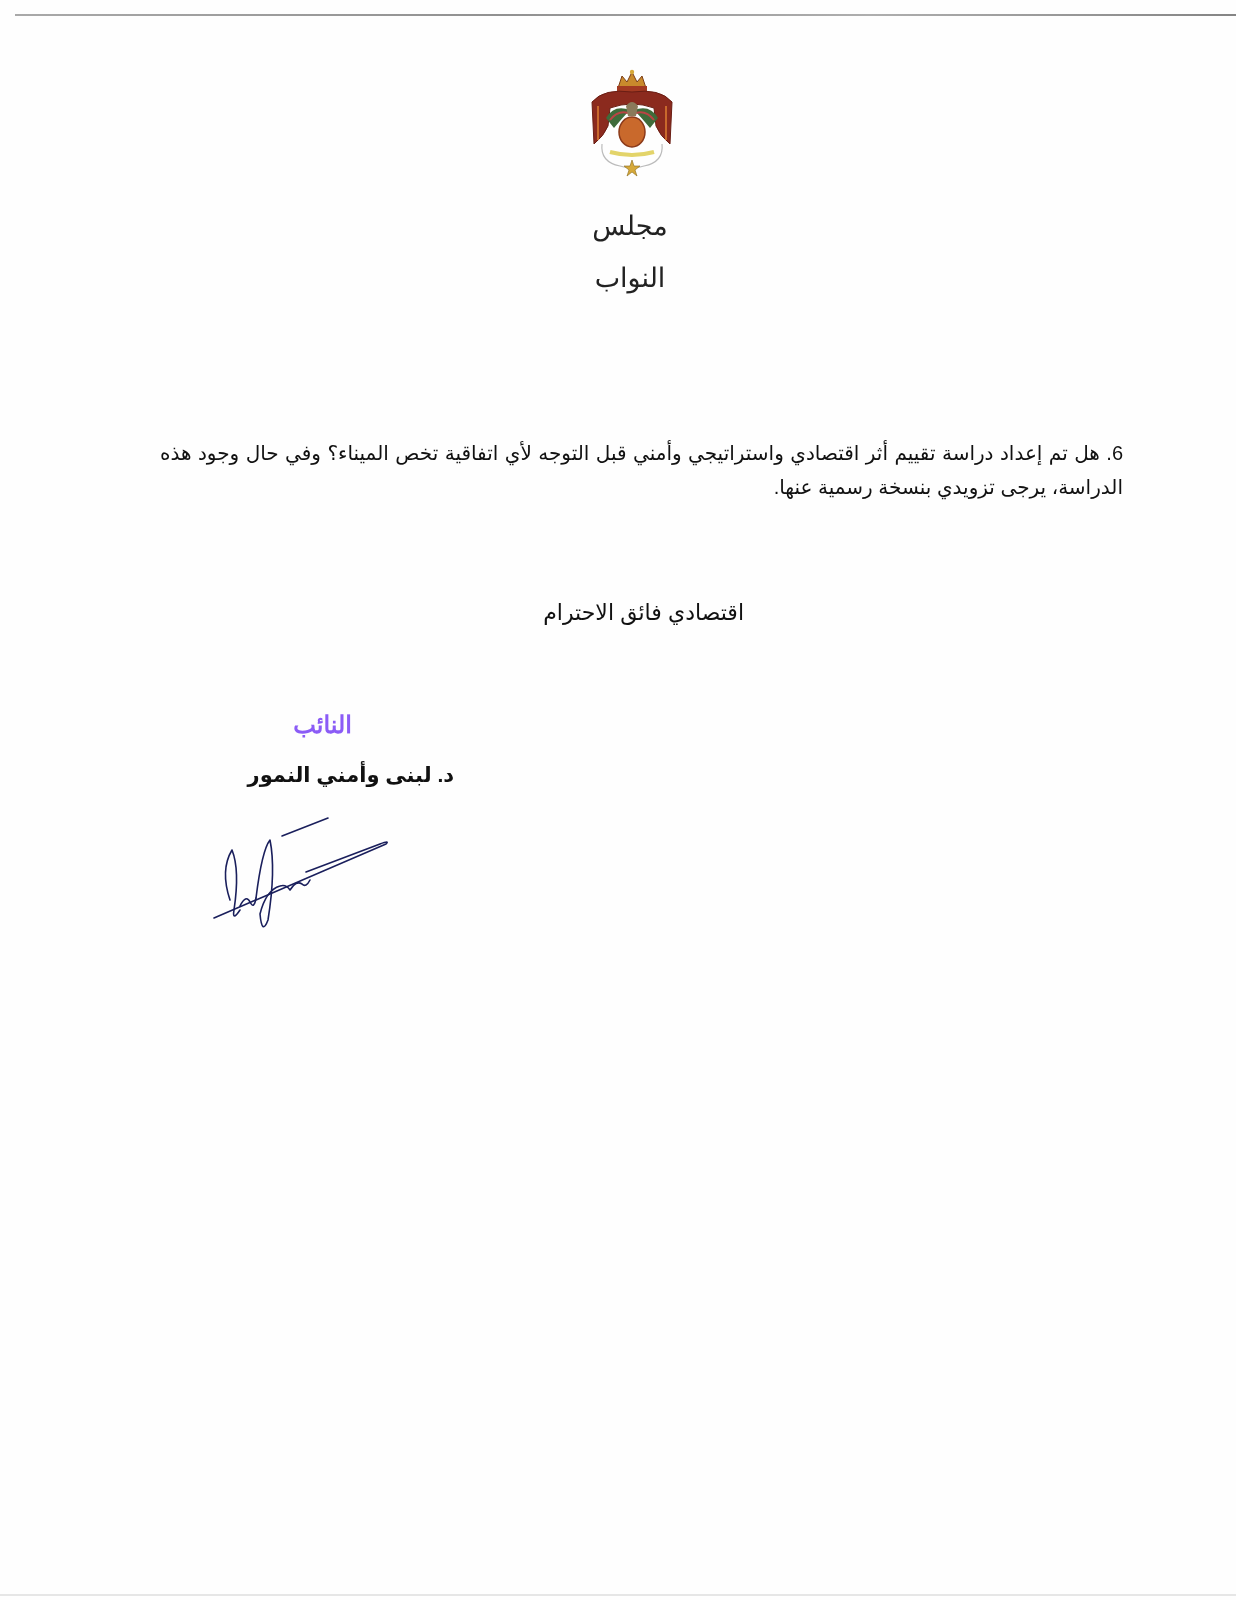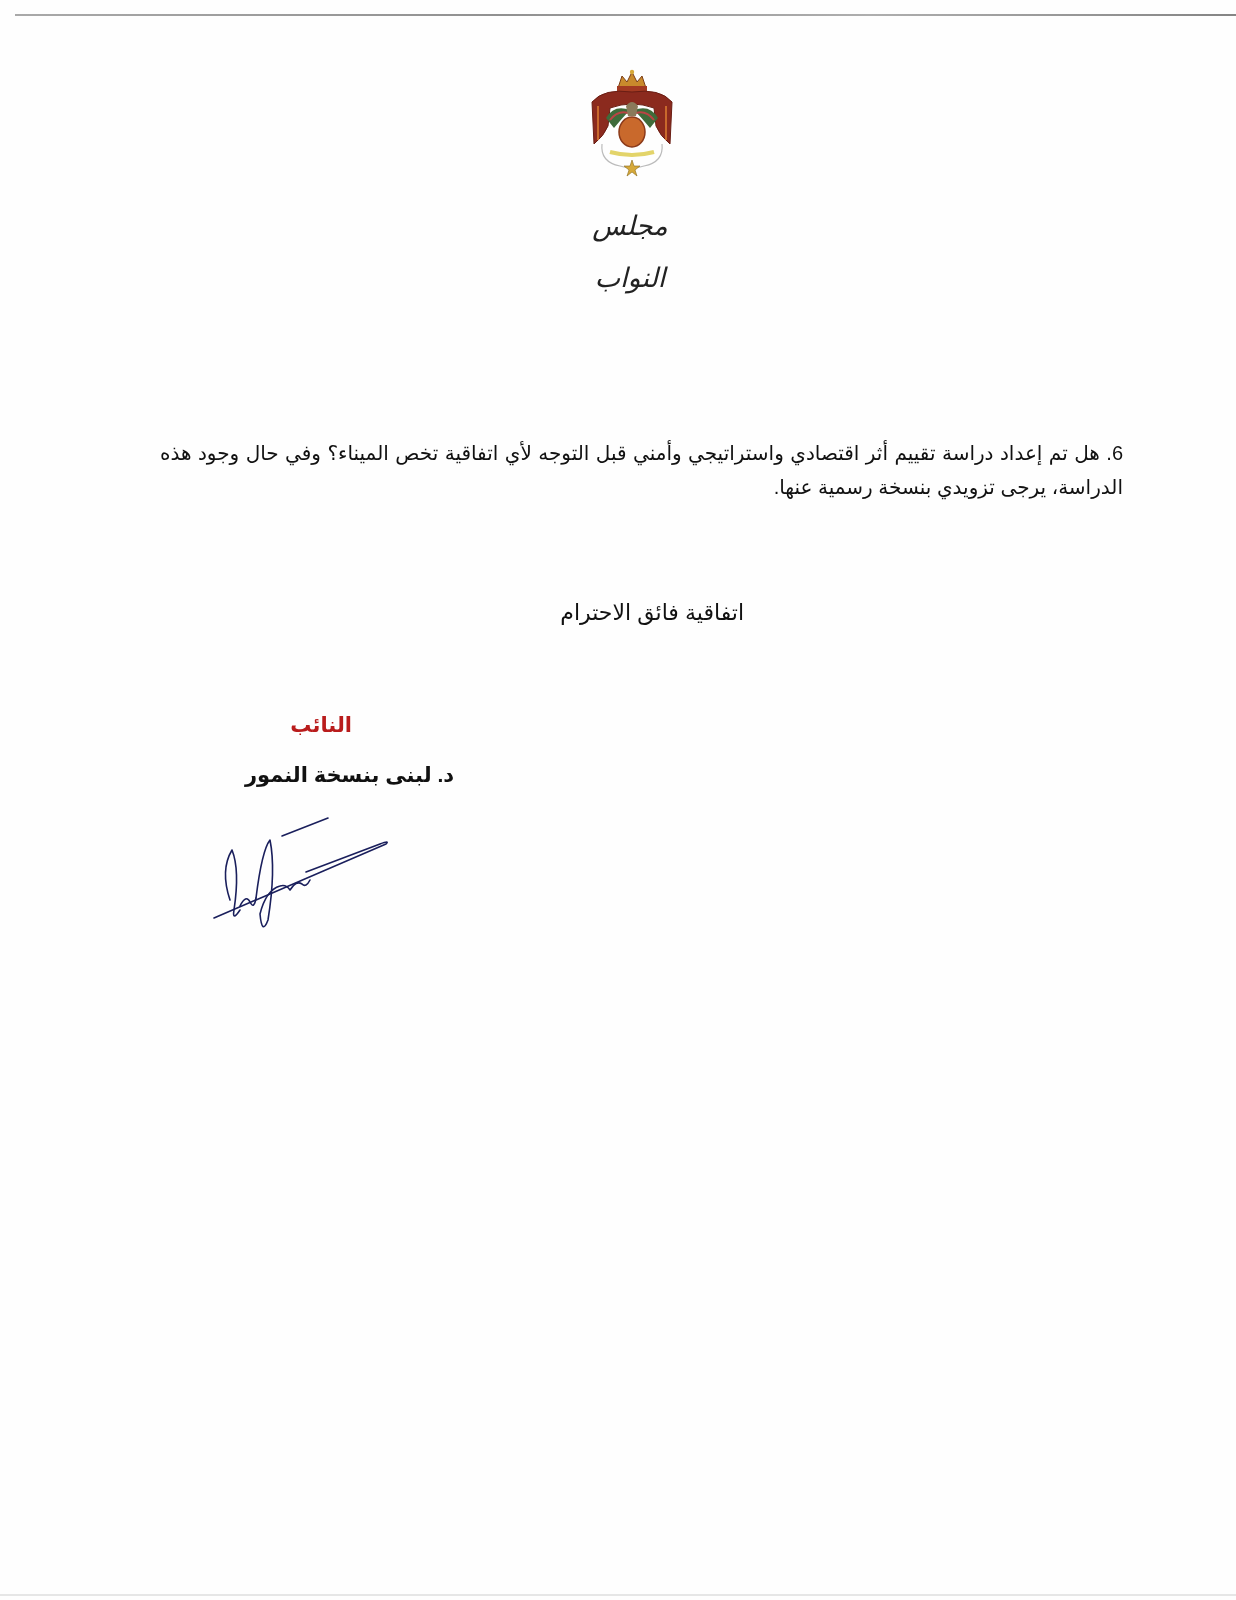--- a/index.html
+++ b/index.html
@@ -17,40 +17,39 @@
     }
 
     .emblem {
       position: absolute; left: 584px; top: 66px; width: 96px; height: 118px;
     }
     .parliament-name {
       position: absolute; left: 560px; top: 200px; width: 140px; height: 52px;
       text-align: center; direction: rtl;
       font-family: "DejaVu Serif", "Liberation Serif", serif;
       font-size: 27px; line-height: 52px; color: #222;
-      font-style: italic;
     }
 
     .question {
       position: absolute; left: 160px; top: 436px; width: 963px;
       direction: rtl; text-align: justify; text-align-last: right;
       font-size: 20px; line-height: 34px; color: #111;
     }
     .question .num { unicode-bidi: isolate; }
 
     .closing {
       position: absolute; left: 440px; top: 596px; width: 304px;
       direction: rtl; text-align: right;
       font-size: 22px; line-height: 34px; color: #111;
     }
 
     .signatory-title {
       position: absolute; left: 200px; top: 710px; width: 152px;
       direction: rtl; text-align: right;
-      font-size: 21px; line-height: 30px; font-weight: bold; color: #b91c1c;
+      font-size: 24px; line-height: 30px; font-weight: bold; color: #8b5cf6; font-family: Liberation Serif, serif;
     }
     .signatory-name {
       position: absolute; left: 200px; top: 760px; width: 254px;
       direction: rtl; text-align: right;
       font-size: 21px; line-height: 30px; font-weight: bold; color: #111;
     }
     .signature {
       position: absolute; left: 210px; top: 810px; width: 190px; height: 130px;
     }
   </style>
@@ -87,24 +86,24 @@
   </svg>
 </div>
 
 <div class="parliament-name">مجلس النواب</div>
 
 <div class="question">
   <span class="num">6.</span>
   <span>هل تم إعداد دراسة تقييم أثر اقتصادي واستراتيجي وأمني قبل التوجه لأي اتفاقية تخص الميناء؟ وفي حال وجود هذه الدراسة، يرجى تزويدي بنسخة رسمية عنها.</span>
 </div>
 
-<div class="closing">اتفاقية فائق الاحترام</div>
+<div class="closing">اقتصادي فائق الاحترام</div>
 
 <div class="signatory-title">النائب</div>
-<div class="signatory-name">د. لبنى بنسخة النمور</div>
+<div class="signatory-name">د. لبنى وأمني النمور</div>
 
 <div class="signature">
   <svg width="190" height="130" viewBox="0 0 190 130" xmlns="http://www.w3.org/2000/svg" fill="none" stroke="#1a1f5c" stroke-width="1.6" stroke-linecap="round" stroke-linejoin="round">
     <path d="M72 26 L118 8"></path>
     <path d="M4 108 L176 34 Q180 30 170 34 L96 62"></path>
     <path d="M20 90 Q10 60 22 40 Q30 60 24 100 Q22 112 30 100"></path>
     <path d="M30 96 Q36 84 40 92 Q44 100 46 88"></path>
     <path d="M46 88 Q52 40 60 30 Q66 60 58 110 Q52 126 50 104 Q56 80 70 76 Q76 74 80 80 Q86 70 92 74 Q96 78 100 70"></path>
   </svg>
 </div>

